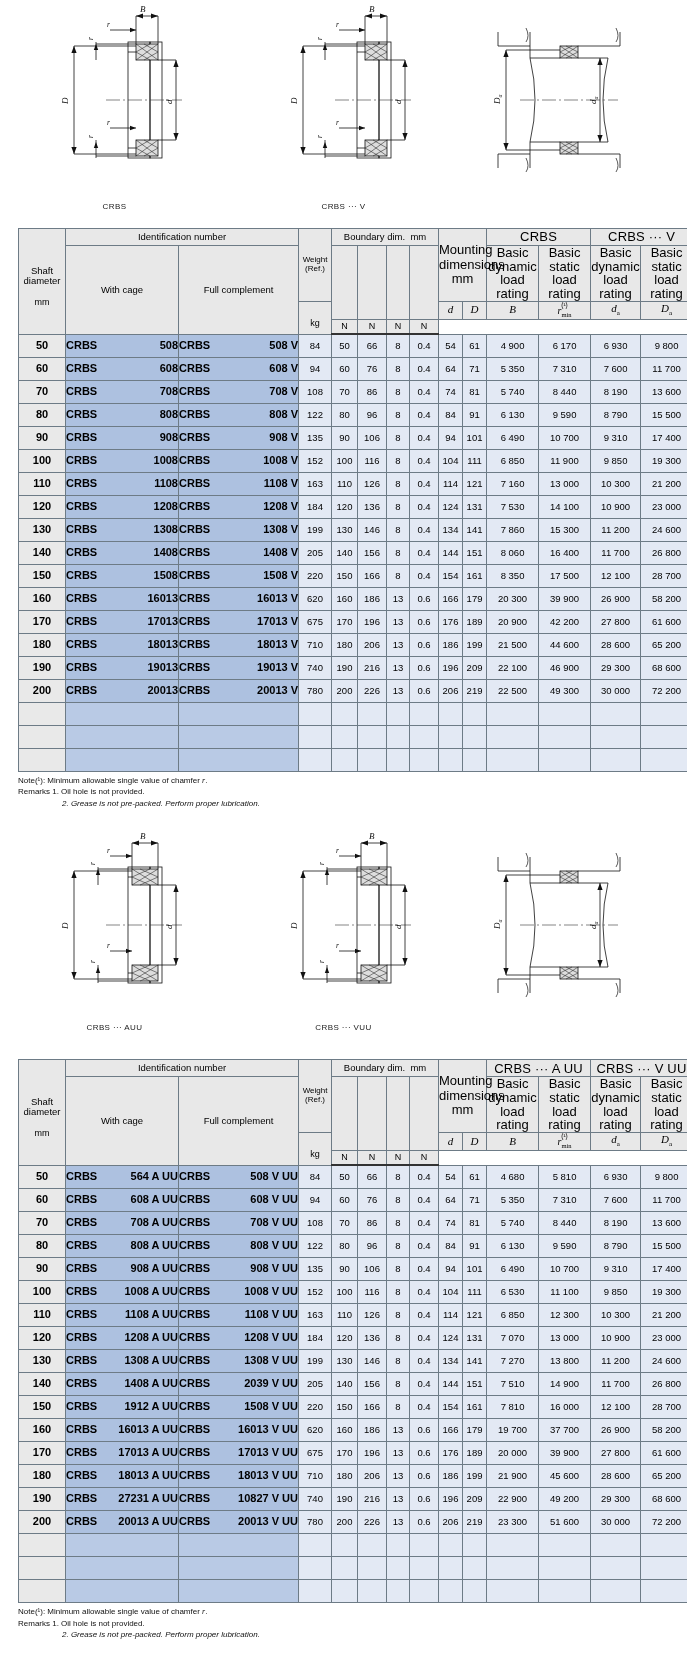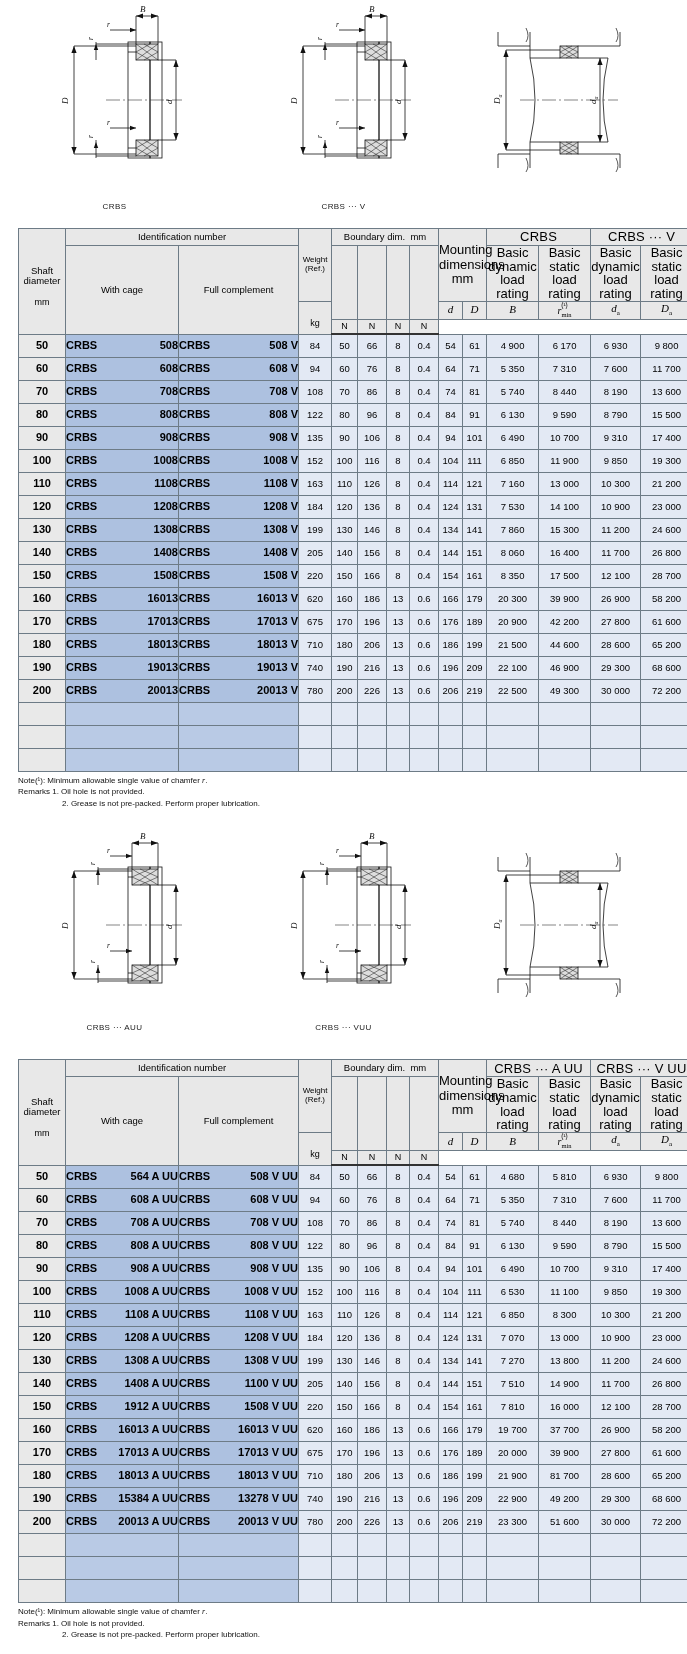--- a/index.html
+++ b/index.html
@@ -91,21 +91,21 @@
 
   .thickline { border-bottom: 2px solid #333 !important; }
 
   .notes {
     margin: 3px 18px 0 18px;
     font-size: 8px;
     line-height: 1.45;
     color: #111;
   }
   .notes .ital { font-style: italic; font-family: "Liberation Serif", serif; }
-  .notes .indent { padding-left: 44px; }
+  .notes .indent { padding-left: 44px; font-style: italic; }
 </style>
 </head>
 <body>
 
 <div class="page">
 
   <div class="figband top">
     <div class="figrow">
 
       <div class="figcell">
@@ -1256,21 +1256,21 @@
               </div>
             </td>
             <td class="num">163</td>
             <td class="num">110</td>
             <td class="num">126</td>
             <td class="num">8</td>
             <td class="num">0.4</td>
             <td class="num">114</td>
             <td class="num">121</td>
             <td class="num">6 850</td>
-            <td class="num">8 300</td>
+            <td class="num">12 300</td>
             <td class="num">10 300</td>
             <td class="num">21 200</td>
           </tr>
           <tr>
             <td class="shaft">120</td>
             <td class="idcell">
               <div class="inner">
                 <span class="pre">CRBS</span>
                 <span class="num">1208 A UU</span>
               </div>
@@ -1323,21 +1323,21 @@
             <td class="shaft">140</td>
             <td class="idcell">
               <div class="inner">
                 <span class="pre">CRBS</span>
                 <span class="num">1408 A UU</span>
               </div>
             </td>
             <td class="idcell">
               <div class="inner">
                 <span class="pre">CRBS</span>
-                <span class="num">1100 V UU</span>
+                <span class="num">2039 V UU</span>
               </div>
             </td>
             <td class="num">205</td>
             <td class="num">140</td>
             <td class="num">156</td>
             <td class="num">8</td>
             <td class="num">0.4</td>
             <td class="num">144</td>
             <td class="num">151</td>
             <td class="num">7 510</td>
@@ -1438,36 +1438,36 @@
               </div>
             </td>
             <td class="num">710</td>
             <td class="num">180</td>
             <td class="num">206</td>
             <td class="num">13</td>
             <td class="num">0.6</td>
             <td class="num">186</td>
             <td class="num">199</td>
             <td class="num">21 900</td>
-            <td class="num">81 700</td>
+            <td class="num">45 600</td>
             <td class="num">28 600</td>
             <td class="num">65 200</td>
           </tr>
           <tr>
             <td class="shaft">190</td>
             <td class="idcell">
               <div class="inner">
                 <span class="pre">CRBS</span>
-                <span class="num">15384 A UU</span>
-              </div>
-            </td>
-            <td class="idcell">
-              <div class="inner">
-                <span class="pre">CRBS</span>
-                <span class="num">13278 V UU</span>
+                <span class="num">27231 A UU</span>
+              </div>
+            </td>
+            <td class="idcell">
+              <div class="inner">
+                <span class="pre">CRBS</span>
+                <span class="num">10827 V UU</span>
               </div>
             </td>
             <td class="num">740</td>
             <td class="num">190</td>
             <td class="num">216</td>
             <td class="num">13</td>
             <td class="num">0.6</td>
             <td class="num">196</td>
             <td class="num">209</td>
             <td class="num">22 900</td>

